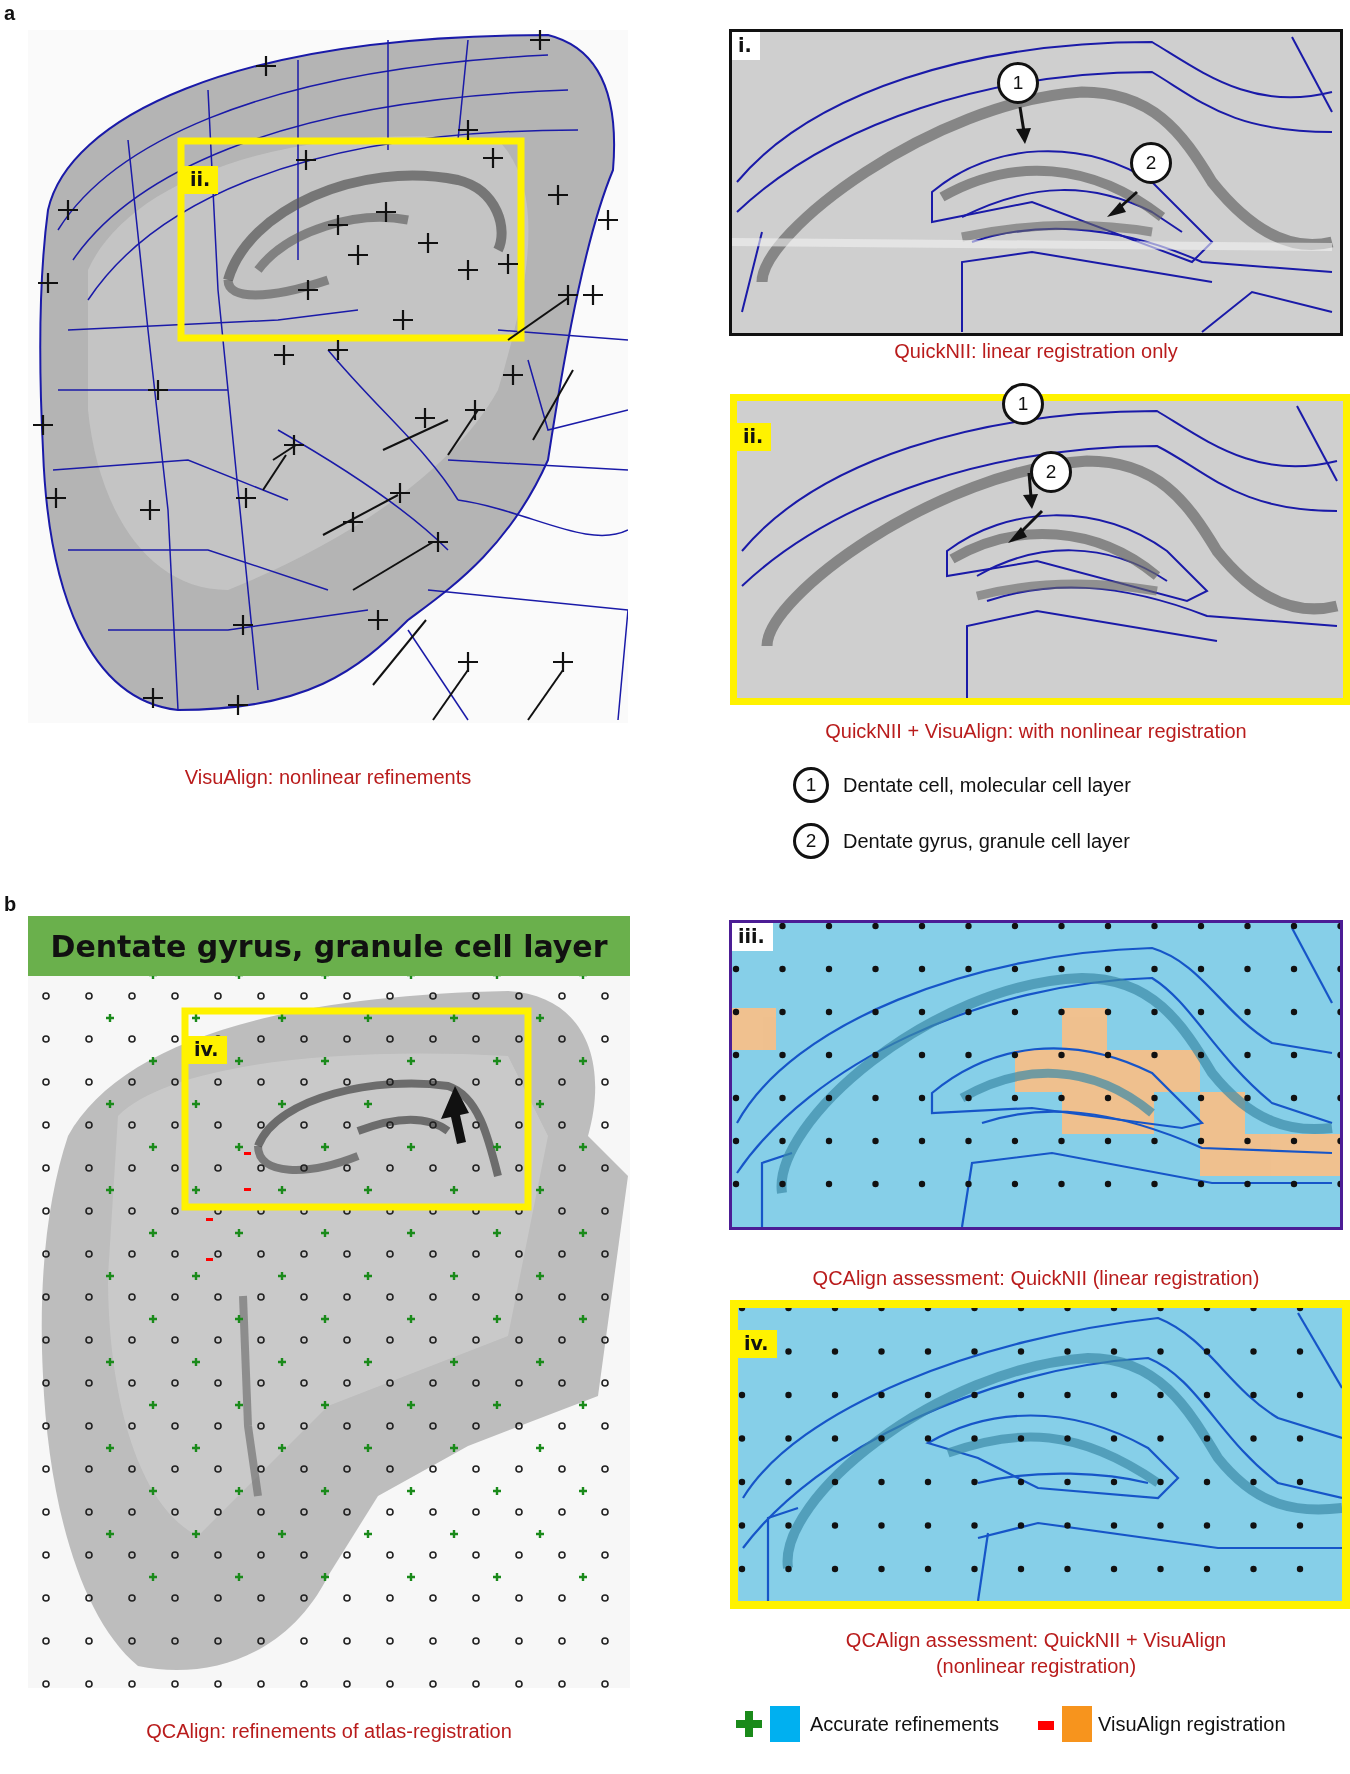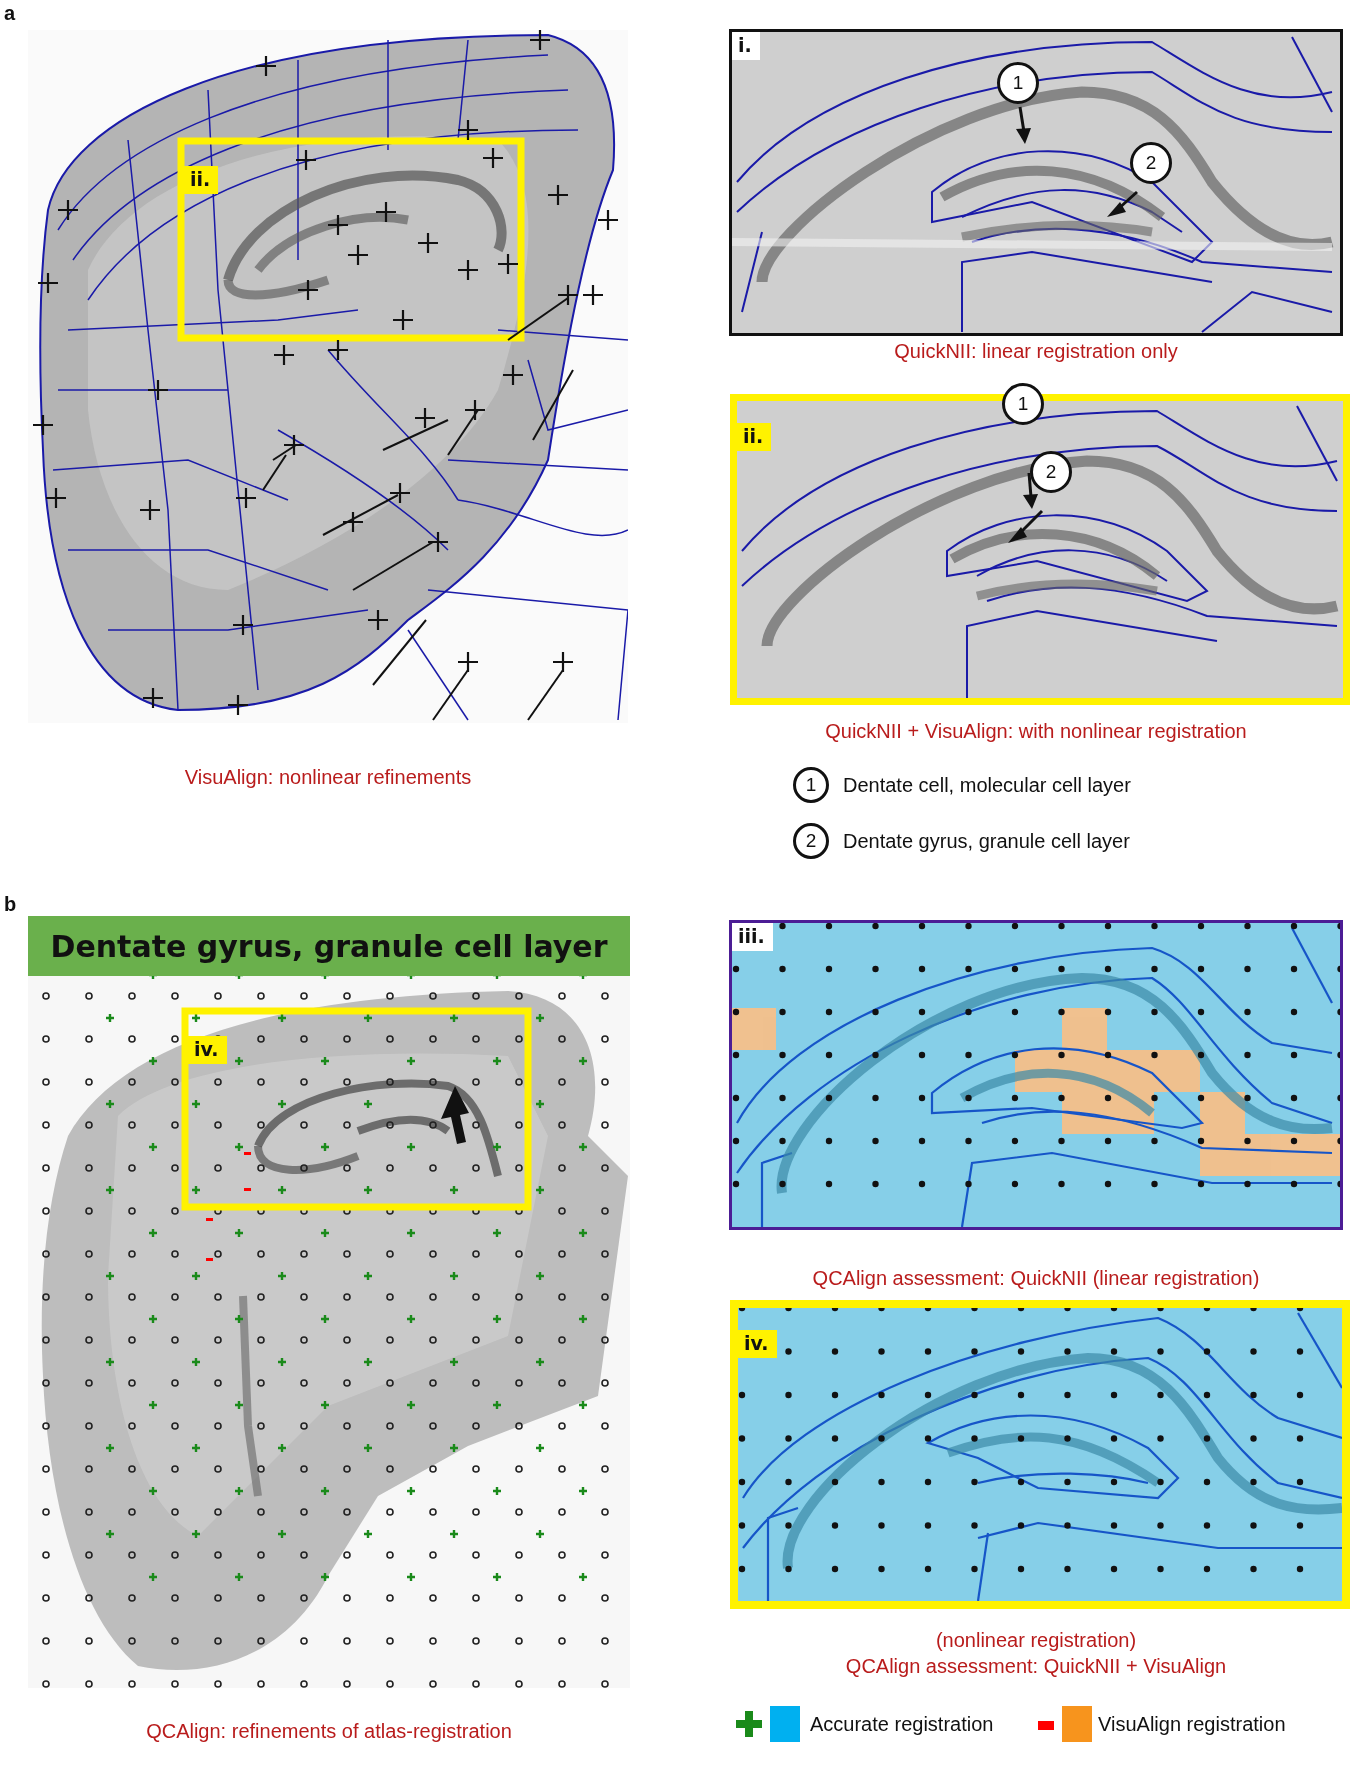--- a/index.html
+++ b/index.html
@@ -780,31 +780,31 @@
         <circle cx="422.5" cy="261" r="3.2"></circle>
         <circle cx="469" cy="261" r="3.2"></circle>
         <circle cx="515.5" cy="261" r="3.2"></circle>
         <circle cx="562" cy="261" r="3.2"></circle>
         <circle cx="608.5" cy="261" r="3.2"></circle>
       </g>
   </svg>
   <div class="subtag yellow">iv.</div>
 </div>
 <div class="caption" style="left:729px; top:1627px; width:614px;">
+  <div>QCAlign assessment: QuickNII + VisuAlign</div>
   <div>(nonlinear registration)</div>
-  <div>QCAlign assessment: QuickNII + VisuAlign</div>
 </div>
 
 <div class="legend-row" style="left:736px; top:1706px;">
   <svg width="26" height="30" viewBox="0 0 26 30">
       <rect x="9" y="2" width="8" height="26" fill="#1a8a1a"></rect>
       <rect x="0" y="11" width="26" height="8" fill="#1a8a1a"></rect>
     </svg>
   <span class="swatch" style="width:30px; height:36px; background:#00b0f0; margin:0 10px 0 8px;"></span>
-  <span>Accurate registration</span>
+  <span>Accurate refinements</span>
 </div>
 <div class="legend-row" style="left:1036px; top:1706px;">
   <svg width="20" height="30" viewBox="0 0 20 30">
       <rect x="2" y="12" width="16" height="9" fill="#ff0000"></rect>
     </svg>
   <span class="swatch" style="width:30px; height:36px; background:#f7941d; margin:0 6px 0 6px;"></span>
   <span>VisuAlign registration</span>
 </div>
 
 </body></html>

